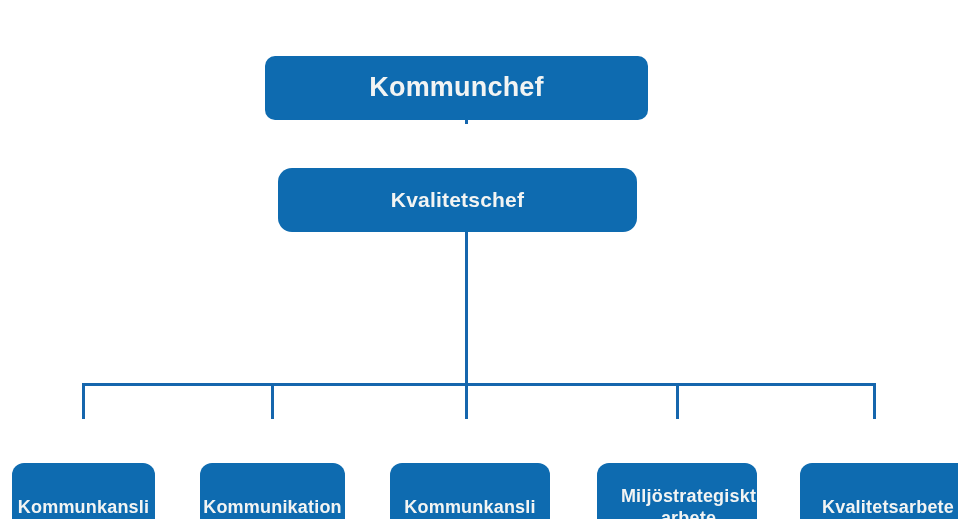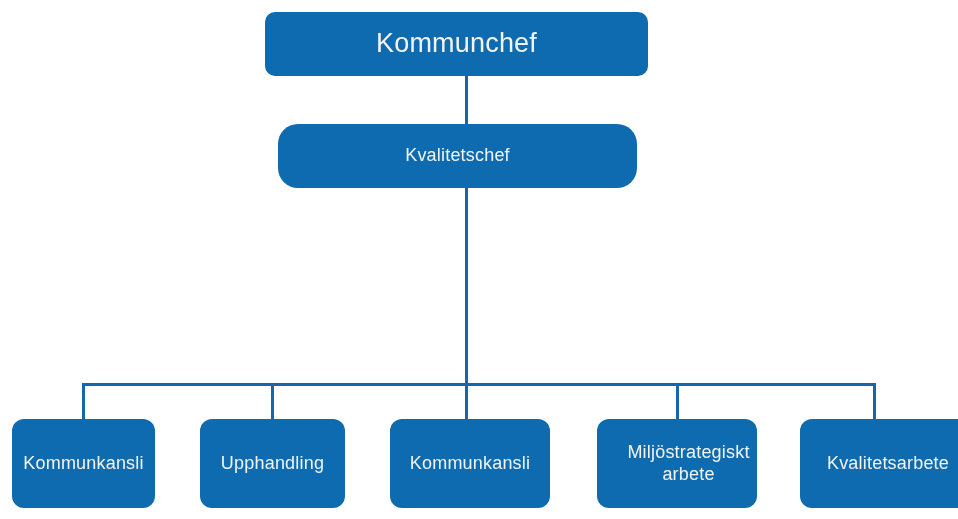--- a/index.html
+++ b/index.html
@@ -21,26 +21,27 @@
     overflow: hidden;
   }
   .node {
     position: absolute;
     background: var(--box-fill);
     color: var(--text-color);
     display: flex;
     align-items: center;
     justify-content: center;
     text-align: center;
-    font-weight: normal;
+    font-weight: bold;
     line-height: 1.18;
     letter-spacing: 0.2px;
+    margin-top: 44px;
   }
   .node-kommunchef   { left: 265px; top: 12px;  width: 383px; height: 64px; border-radius: 10px; font-size: 27px; }
-  .node-kvalitetschef{ left: 278px; top: 124px; width: 359px; height: 64px; border-radius: 20px; font-size: 18px; }
+  .node-kvalitetschef{ left: 278px; top: 124px; width: 359px; height: 64px; border-radius: 14px; font-size: 21px; }
   .node-dept { top: 419px; height: 89px; border-radius: 12px; font-size: 18px; padding: 4px 8px; }
   .node-upphandling     { left: 12px;  width: 143px; }
   .node-kommunkansli    { left: 200px; width: 145px; }
   .node-kommunikation   { left: 390px; width: 160px; }
   .node-miljostrategiskt{ left: 597px; width: 160px; padding-left: 31px; }
   .node-kvalitetsarbete { left: 800px; width: 176px; }
   .connector {
     position: absolute;
     background: var(--line-color);
   }
@@ -71,21 +72,21 @@
 
   <div class="node node-kvalitetschef">
     <span>Kvalitetschef</span>
   </div>
 
   <div class="node node-dept node-upphandling">
     <span>Kommunkansli</span>
   </div>
 
   <div class="node node-dept node-kommunkansli">
-    <span>Upphandling</span>
+    <span>Kommunikation</span>
   </div>
 
   <div class="node node-dept node-kommunikation">
     <span>Kommunkansli</span>
   </div>
 
   <div class="node node-dept node-miljostrategiskt">
     <span>Miljöstrategiskt arbete</span>
   </div>
 

